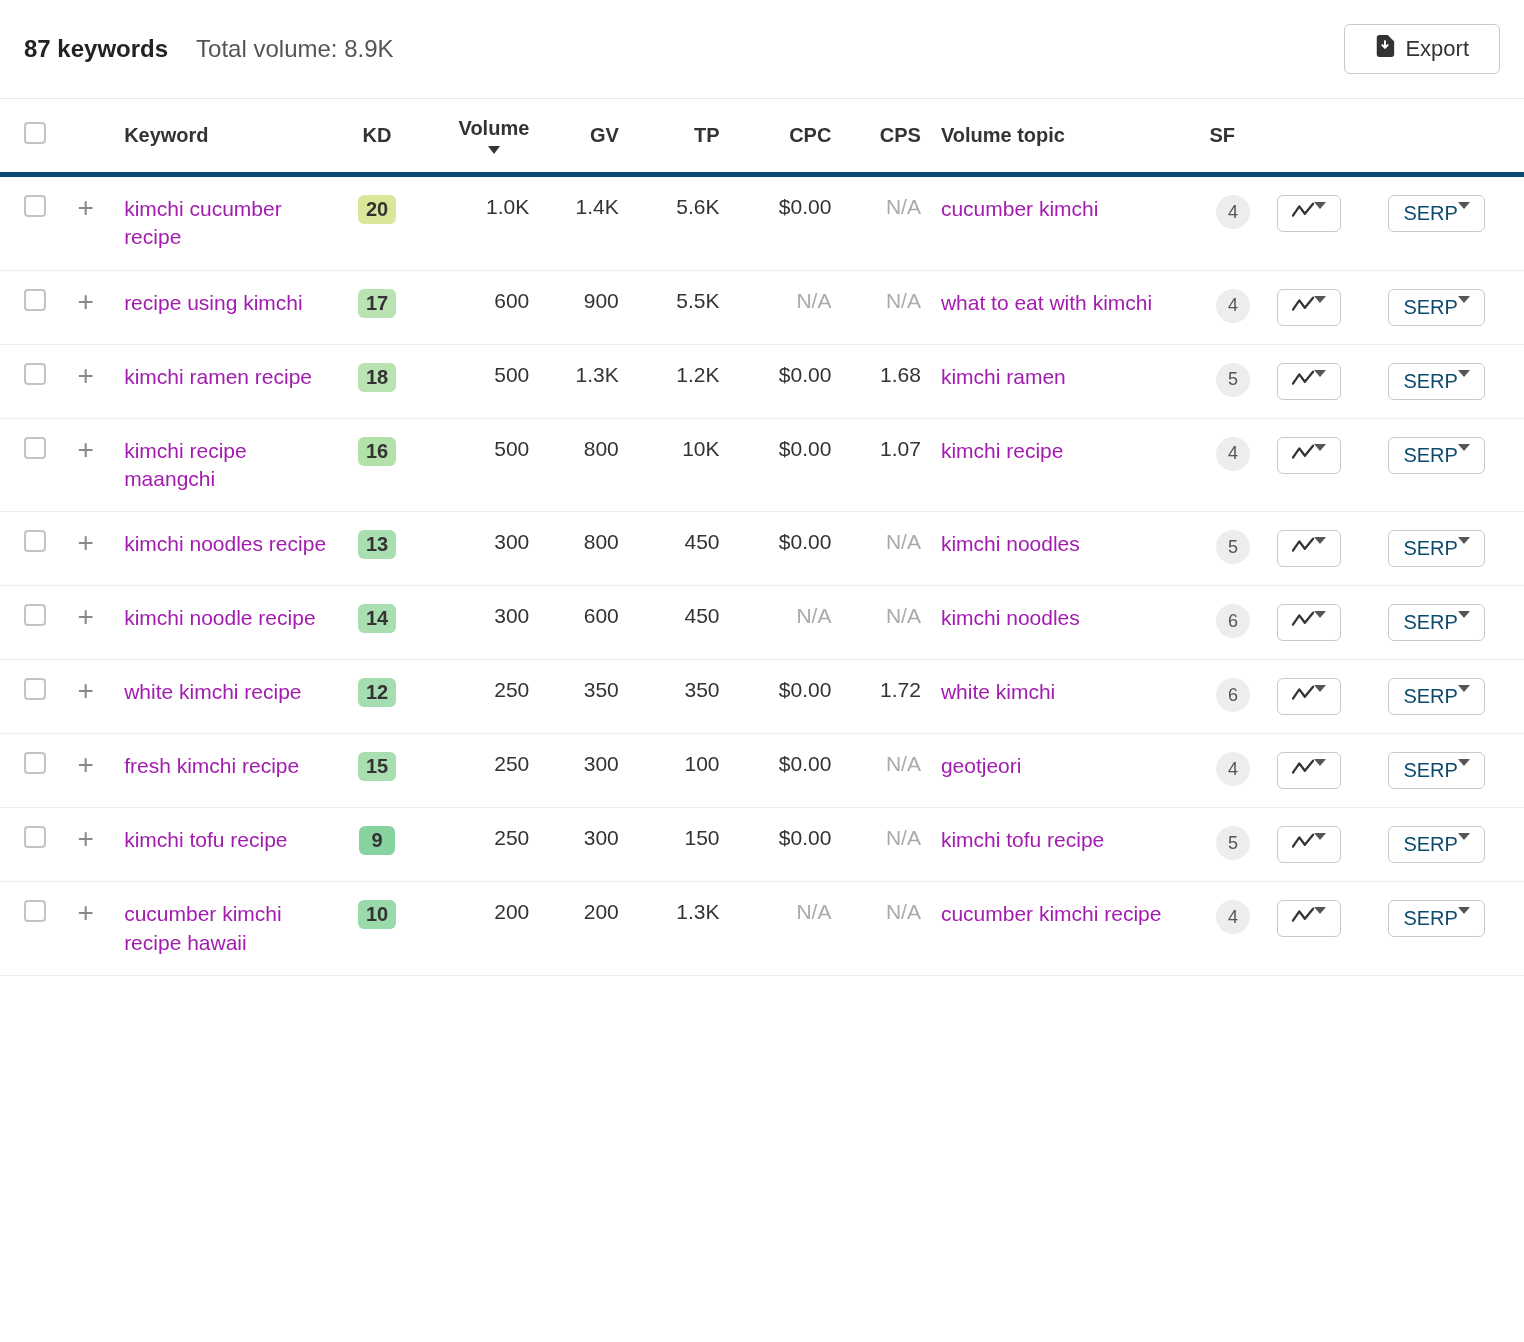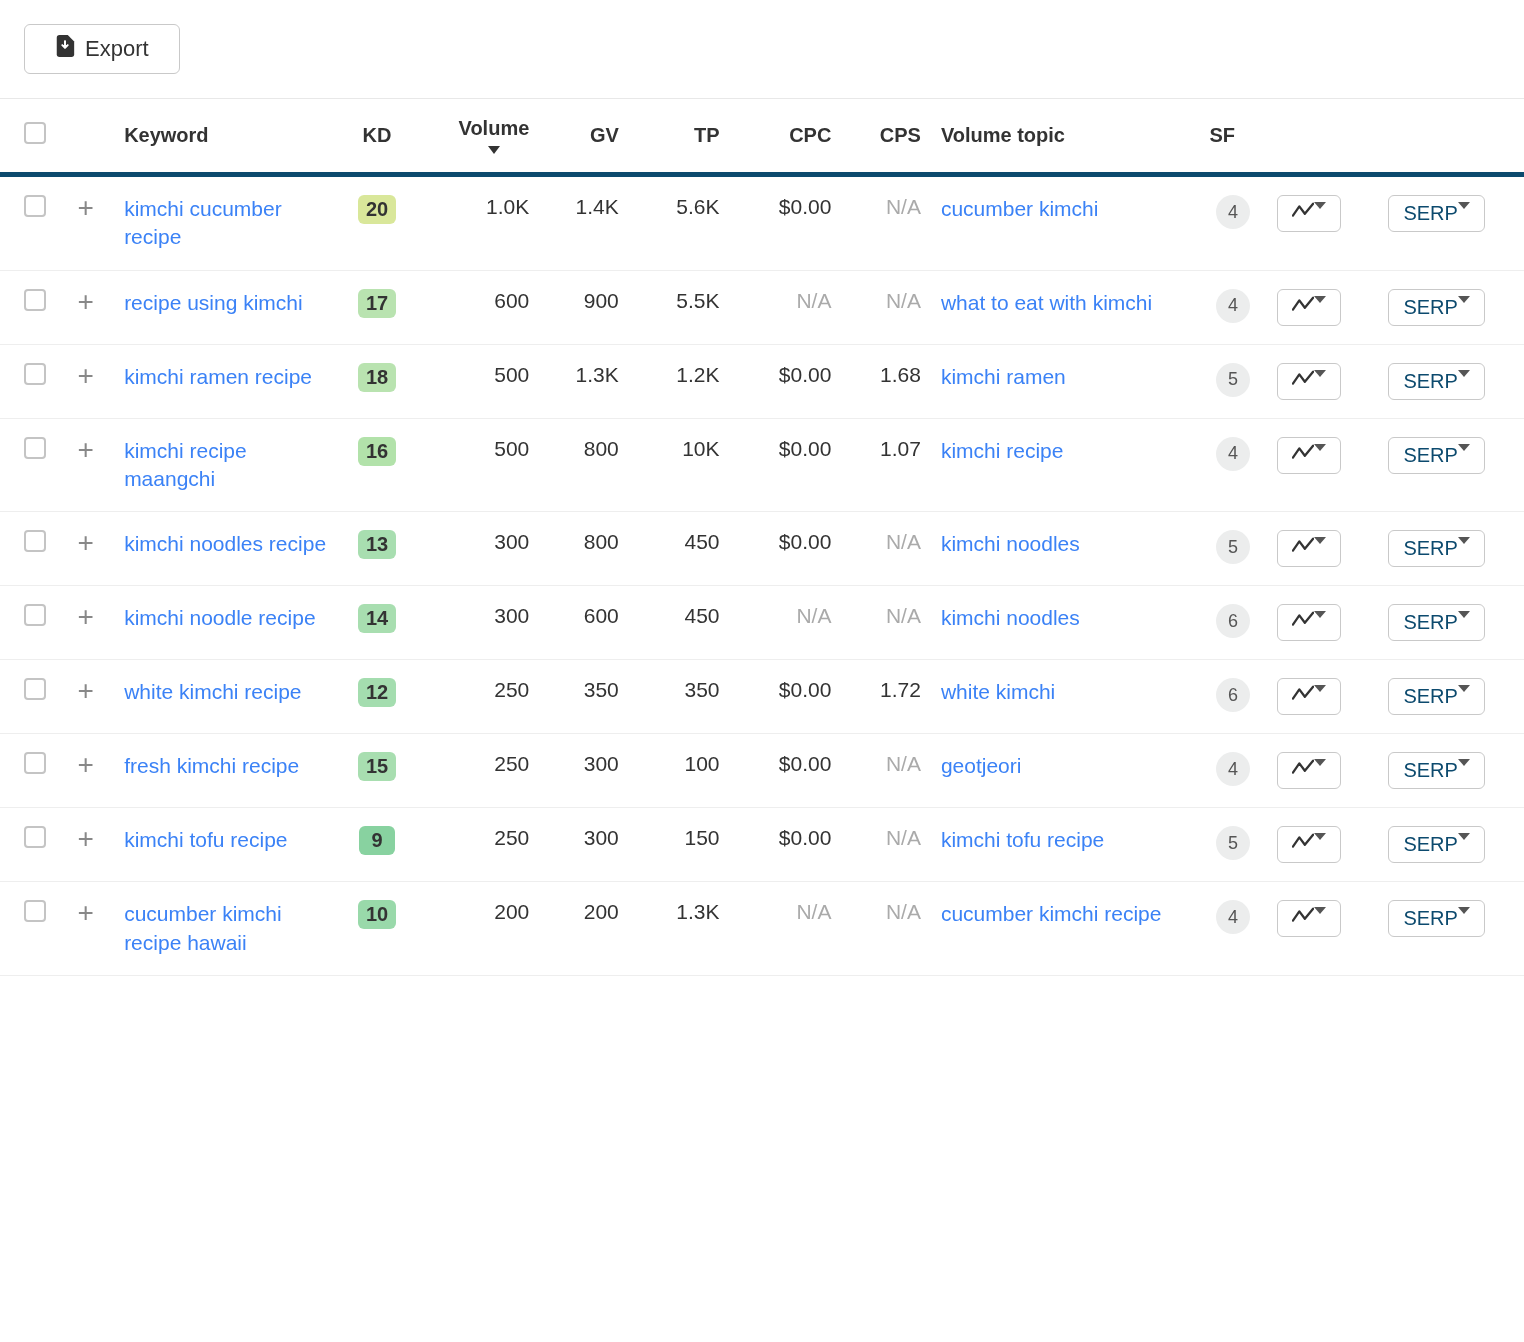--- a/index.html
+++ b/index.html
@@ -85,21 +85,21 @@
     display:inline-block;
   }
   .plus-btn {
     width: 26px; height: 26px;
     display: inline-flex; align-items: center; justify-content: center;
     color: #888; font-size: 28px; font-weight: 300;
     cursor: pointer;
     line-height: 1;
   }
   .kw-link, .parent-link {
-    color: #3b82f6;
+    color: #a21caf;
     text-decoration: none;
     cursor: pointer;
     line-height: 1.35;
     display: inline-block;
   }
   .kd-badge {
     display: inline-block;
     min-width: 36px;
     text-align: center;
     border-radius: 6px;
@@ -142,20 +142,24 @@
     border-right: 6px solid transparent;
     border-top: 8px solid #333;
     display:inline-block;
   }
   .chart-icon-svg { width:22px; height:18px; }
 </style>
 </head>
 <body>
 
 <div class="header-bar">
+  <div class="header-left">
+    <span class="kw-count">87 keywords</span>
+    <span class="total-vol">Total volume: 8.9K</span>
+  </div>
   <button class="export-btn">
     <span>
       <svg viewBox="0 0 20 24">
           <path fill="#333" d="M4 0h9l7 7v14a3 3 0 0 1-3 3H4a3 3 0 0 1-3-3V3a3 3 0 0 1 3-3z"></path>
           <path fill="#fff" d="M10 7v7m0 0l-3-3m3 3l3-3" stroke="#fff" stroke-width="2" stroke-linecap="round" stroke-linejoin="round"></path>
           <path fill="#fff" d="M10 7l0 7-3-3h6l-3 3z"></path>
           <polygon fill="#fff" points="10,15 6.5,11 13.5,11"></polygon>
           <rect fill="#fff" x="9" y="6" width="2" height="6"></rect>
         </svg>
     </span>

